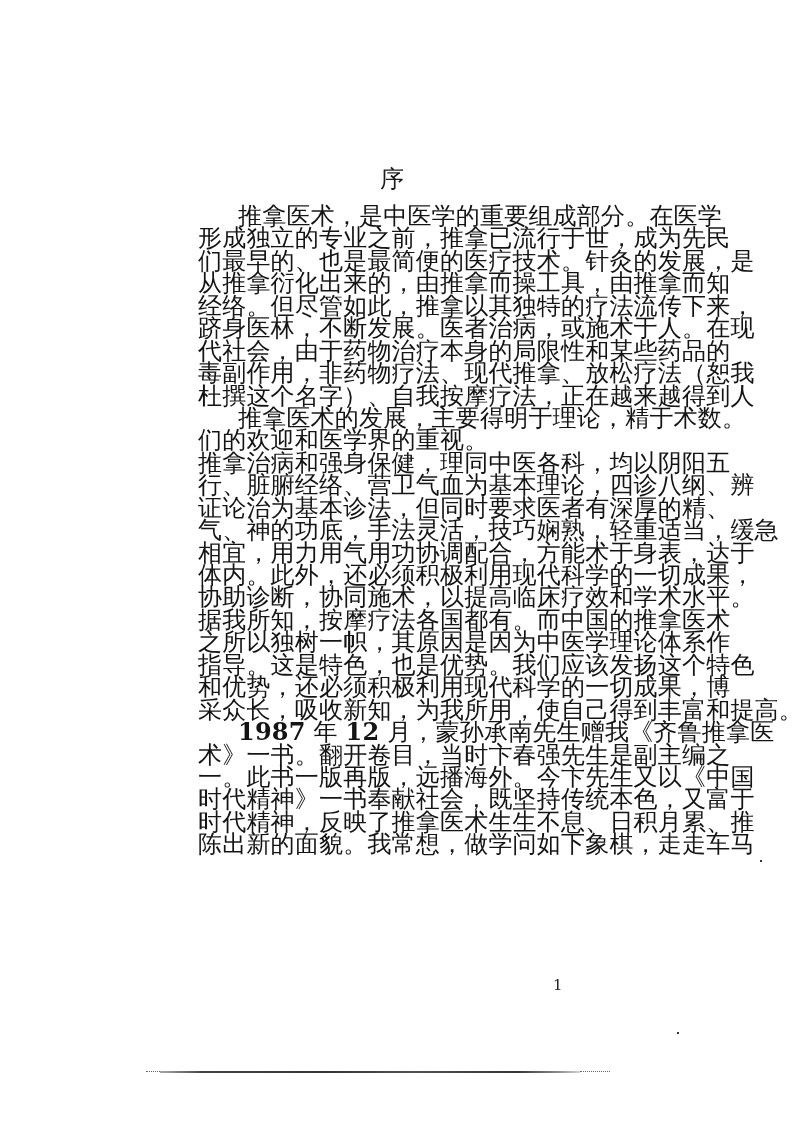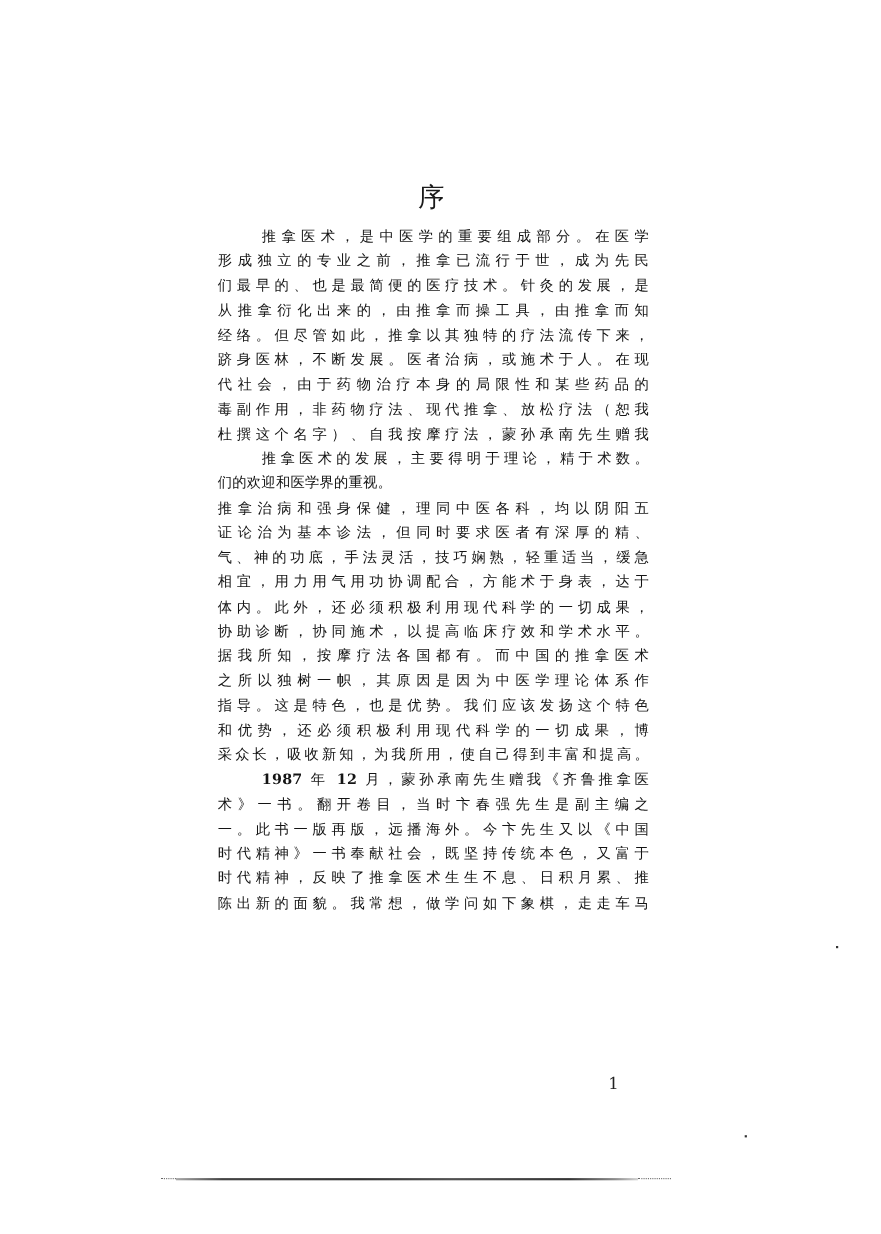--- a/index.html
+++ b/index.html
@@ -30,21 +30,21 @@
       font-size: 24px;
       line-height: 30px;
       font-weight: normal;
       color: #1a1a1a;
     }
     .body-text {
       position: absolute;
       left: 198px;
       top: 205px;
       width: 392px;
-      font-size: 13px;
+      font-size: 24px;
       line-height: 22.45px;
       color: #141414;
     }
     .line {
       display: block;
       white-space: nowrap;
       height: 22.45px;
       text-align: justify;
       text-align-last: justify;
       letter-spacing: 0.2px;
@@ -97,24 +97,25 @@
 
   <div class="body-text">
     <span class="line indent">推拿医术，是中医学的重要组成部分。在医学</span>
     <span class="line">形成独立的专业之前，推拿已流行于世，成为先民</span>
     <span class="line">们最早的、也是最简便的医疗技术。针灸的发展，是</span>
     <span class="line">从推拿衍化出来的，由推拿而操工具，由推拿而知</span>
     <span class="line">经络。但尽管如此，推拿以其独特的疗法流传下来，</span>
     <span class="line">跻身医林，不断发展。医者治病，或施术于人。在现</span>
     <span class="line">代社会，由于药物治疗本身的局限性和某些药品的</span>
     <span class="line">毒副作用，非药物疗法、现代推拿、放松疗法（恕我</span>
-    <span class="line">杜撰这个名字）、自我按摩疗法，蒙孙承南先生赠我</span>
+    <span class="line">杜撰这个名字）、自我按摩疗法，正在越来越得到人</span>
     <span class="line indent">推拿医术的发展，主要得明于理论，精于术数。</span>
     <span class="line short">们的欢迎和医学界的重视。</span>
     <span class="line">推拿治病和强身保健，理同中医各科，均以阴阳五</span>
+    <span class="line">行、脏腑经络、营卫气血为基本理论，四诊八纲、辨</span>
     <span class="line">证论治为基本诊法，但同时要求医者有深厚的精、</span>
     <span class="line">气、神的功底，手法灵活，技巧娴熟，轻重适当，缓急</span>
     <span class="line">相宜，用力用气用功协调配合，方能术于身表，达于</span>
     <span class="line">体内。此外，还必须积极利用现代科学的一切成果，</span>
     <span class="line">协助诊断，协同施术，以提高临床疗效和学术水平。</span>
     <span class="line">据我所知，按摩疗法各国都有。而中国的推拿医术</span>
     <span class="line">之所以独树一帜，其原因是因为中医学理论体系作</span>
     <span class="line">指导。这是特色，也是优势。我们应该发扬这个特色</span>
     <span class="line">和优势，还必须积极利用现代科学的一切成果，博</span>
     <span class="line">采众长，吸收新知，为我所用，使自己得到丰富和提高。</span>

